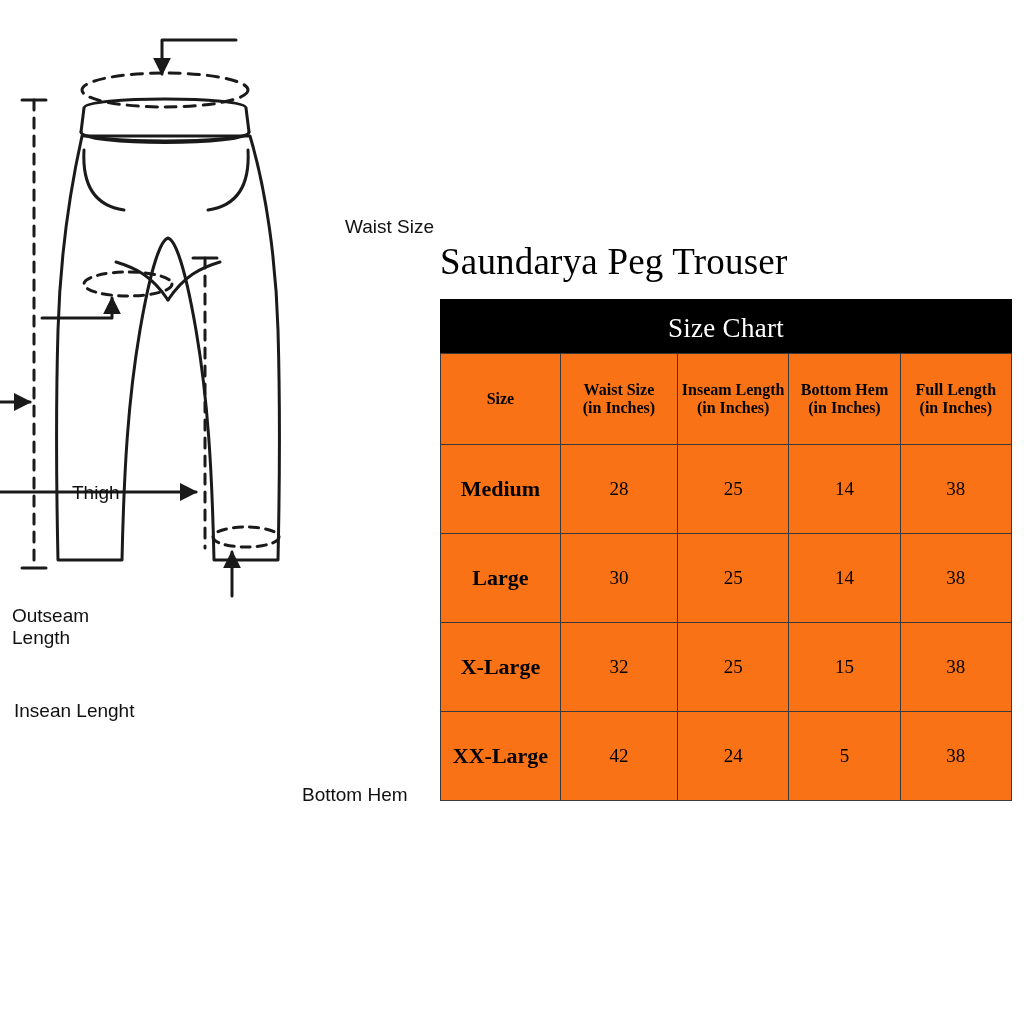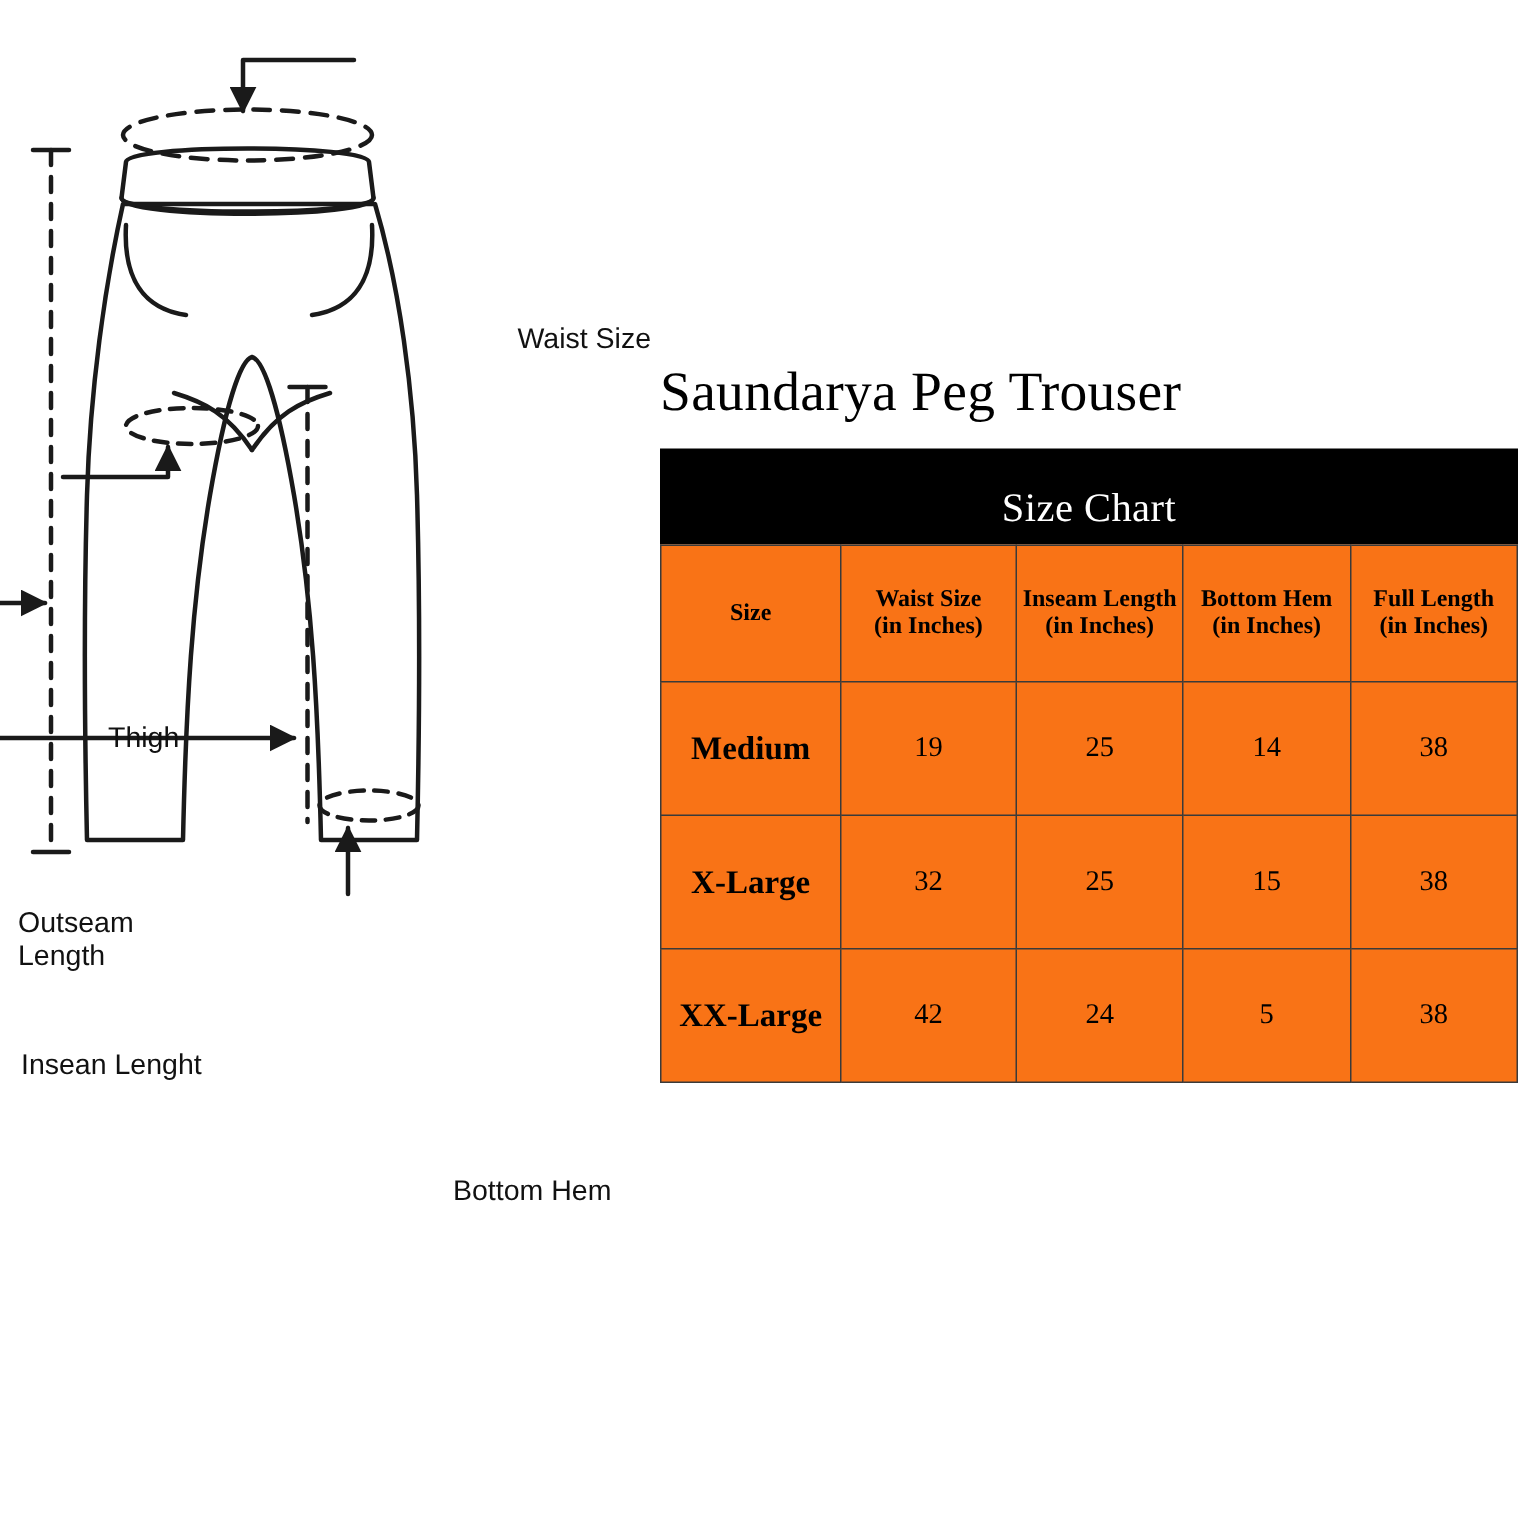--- a/index.html
+++ b/index.html
@@ -63,21 +63,21 @@
     margin: 0 0 16px 0;
     color: #000;
   }
 
   #chart-header {
     background: #000000;
     color: #ffffff;
     text-align: center;
     font-family: "Liberation Serif", serif;
     font-size: 27px;
-    padding: 24px 0 9px 0;
+    padding: 14px 0 9px 0;
     letter-spacing: 0.3px;
   }
 
   table#size-table {
     border-collapse: collapse;
     width: 100%;
     table-layout: fixed;
     background: #f97316;
   }
   table#size-table th,
@@ -205,21 +205,28 @@
 (in Inches)</th>
           <th>Bottom Hem
 (in Inches)</th>
           <th>Full Length
 (in Inches)</th>
         </tr>
       </thead>
       <tbody>
         <tr>
           <td class="size-cell">Medium</td>
-          <td>19</td>
+          <td>28</td>
+          <td>25</td>
+          <td>14</td>
+          <td>38</td>
+        </tr>
+        <tr>
+          <td class="size-cell">Large</td>
+          <td>30</td>
           <td>25</td>
           <td>14</td>
           <td>38</td>
         </tr>
         <tr>
           <td class="size-cell">X-Large</td>
           <td>32</td>
           <td>25</td>
           <td>15</td>
           <td>38</td>

